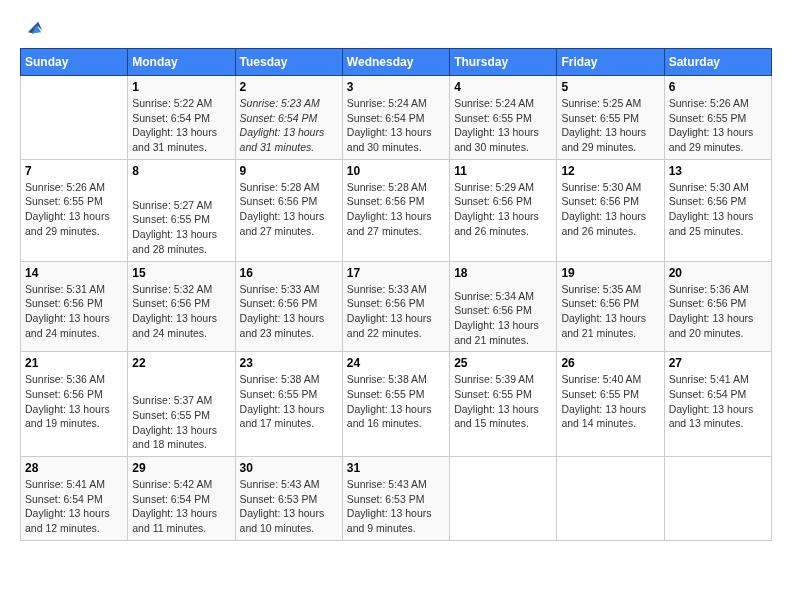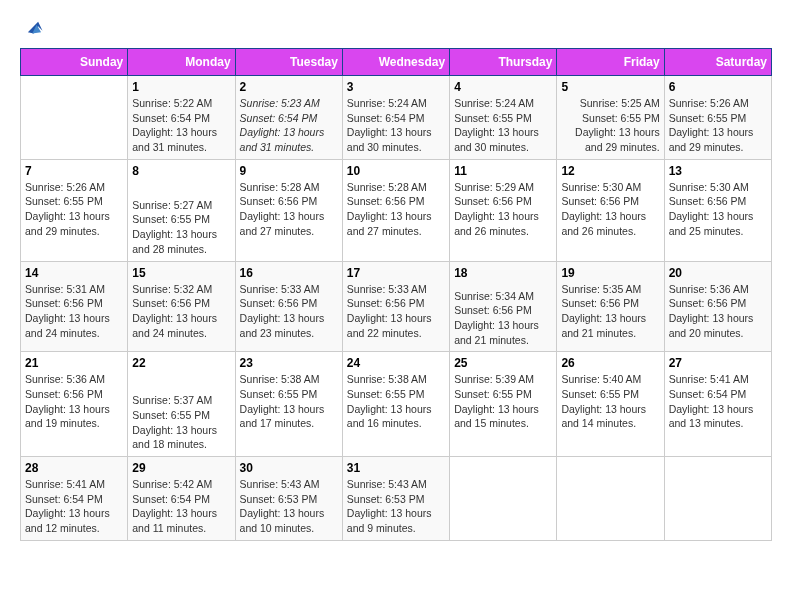--- a/index.html
+++ b/index.html
@@ -40,24 +40,24 @@
     .subtitle {
       font-size: 15px;
       color: #555;
     }
     table {
       width: 100%;
       border-collapse: collapse;
       font-size: 11px;
     }
     thead tr th {
-      background: #d946ef;
+      background: #3b82f6;
       color: #fff;
       padding: 6px 4px;
-      text-align: right;
+      text-align: left;
       font-size: 12px;
       font-weight: bold;
       border: 1px solid #1a4490;
     }
     tbody tr td {
       border: 1px solid #ccc;
       padding: 4px 4px;
       vertical-align: top;
       background: #fff;
       min-width: 100px;
@@ -139,21 +139,21 @@
           </td>
           <td>
             <span class="day-num">4</span>
             <div class="day-info" style="white-space: pre-line;">Sunrise: 5:24 AM
 Sunset: 6:55 PM
 Daylight: 13 hours
 and 30 minutes.</div>
           </td>
           <td>
             <span class="day-num">5</span>
-            <div class="day-info" style="white-space: pre-line; text-align: right;">Sunrise: 5:25 AM
+            <div class="day-info" style="white-space: pre-line;">Sunrise: 5:25 AM
 Sunset: 6:55 PM
 Daylight: 13 hours
 and 29 minutes.</div>
           </td>
           <td>
             <span class="day-num">6</span>
             <div class="day-info" style="white-space: pre-line;">Sunrise: 5:26 AM
 Sunset: 6:55 PM
 Daylight: 13 hours
 and 29 minutes.</div>

